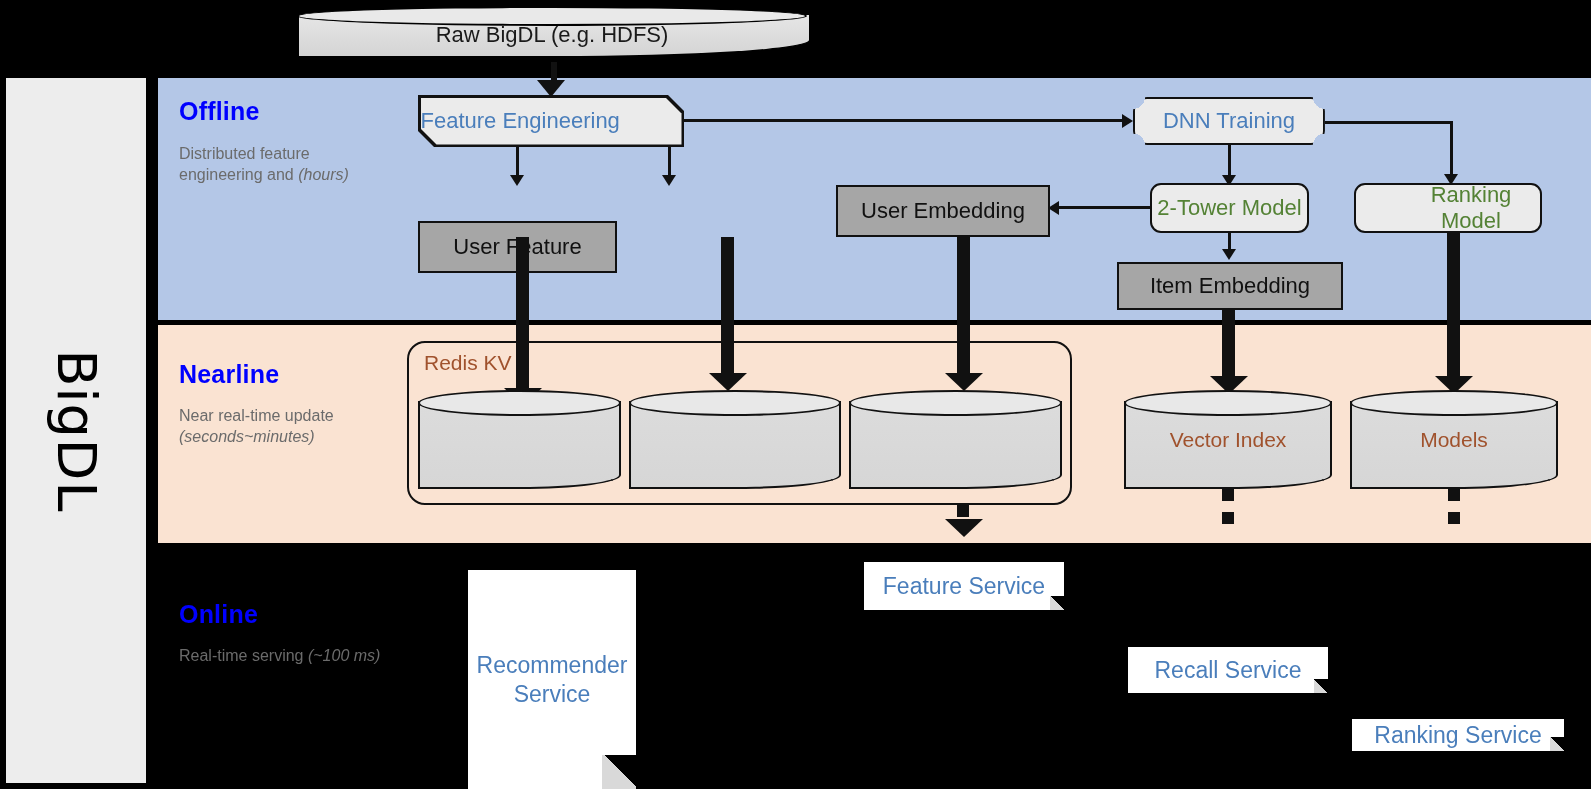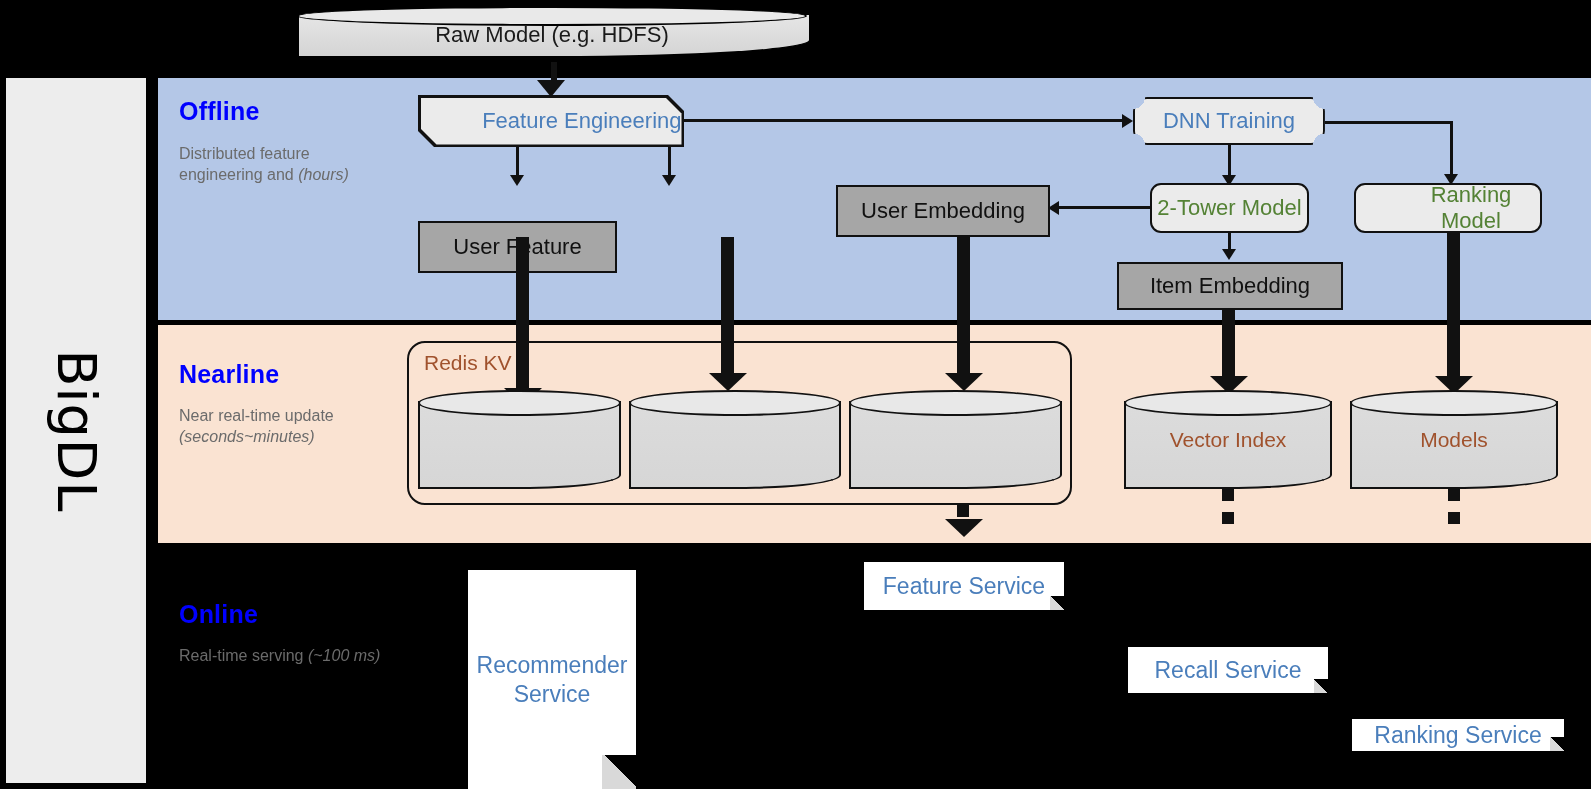--- a/index.html
+++ b/index.html
@@ -107,32 +107,32 @@
     <div class="sidebar-label">BigDL</div>
   </div>
 
   <div class="abs panel-offline"></div>
   <div class="abs panel-nearline"></div>
   <div class="abs panel-online"></div>
 
   <div class="abs rawdata">
     <div class="body"></div>
     <div class="top"></div>
-    <div class="lbl">Raw Model (e.g. HDFS)</div>
+    <div class="lbl">Raw BigDL (e.g. HDFS)</div>
   </div>
 
   <div class="ln abs" style="left:551px;top:62px;width:6px;height:22px;"></div>
   <div class="ah abs ah-d-fat" style="left:537px;top:80px;"></div>
 
   <div class="abs sec-title" style="left:179px;top:97px;">Offline</div>
   <div class="abs sec-sub" style="left:179px;top:143px;width:215px;"><span>Distributed feature engineering and </span><i>(hours)</i></div>
 
   <div class="abs" style="left:418px;top:95px;width:266px;height:52px;">
     <div class="abs box-flag-bd" style="left:0;top:0;width:266px;height:52px;"></div>
-    <div class="abs box-flag" style="left:2.5px;top:2.5px;width:261px;height:47px;display:flex;align-items:center;justify-content:flex-end;">
+    <div class="abs box-flag" style="left:2.5px;top:2.5px;width:261px;height:47px;display:flex;align-items:center;justify-content:flex-start;">
       <span class="txt-blue">Feature Engineering</span>
     </div>
   </div>
 
   <div class="ln abs" style="left:684px;top:119px;width:440px;height:3px;"></div>
   <div class="ah abs ah-r" style="left:1122px;top:114px;"></div>
 
   <div class="ln abs" style="left:516px;top:147px;width:3px;height:30px;"></div>
   <div class="ah abs ah-d" style="left:510px;top:175px;"></div>
 

